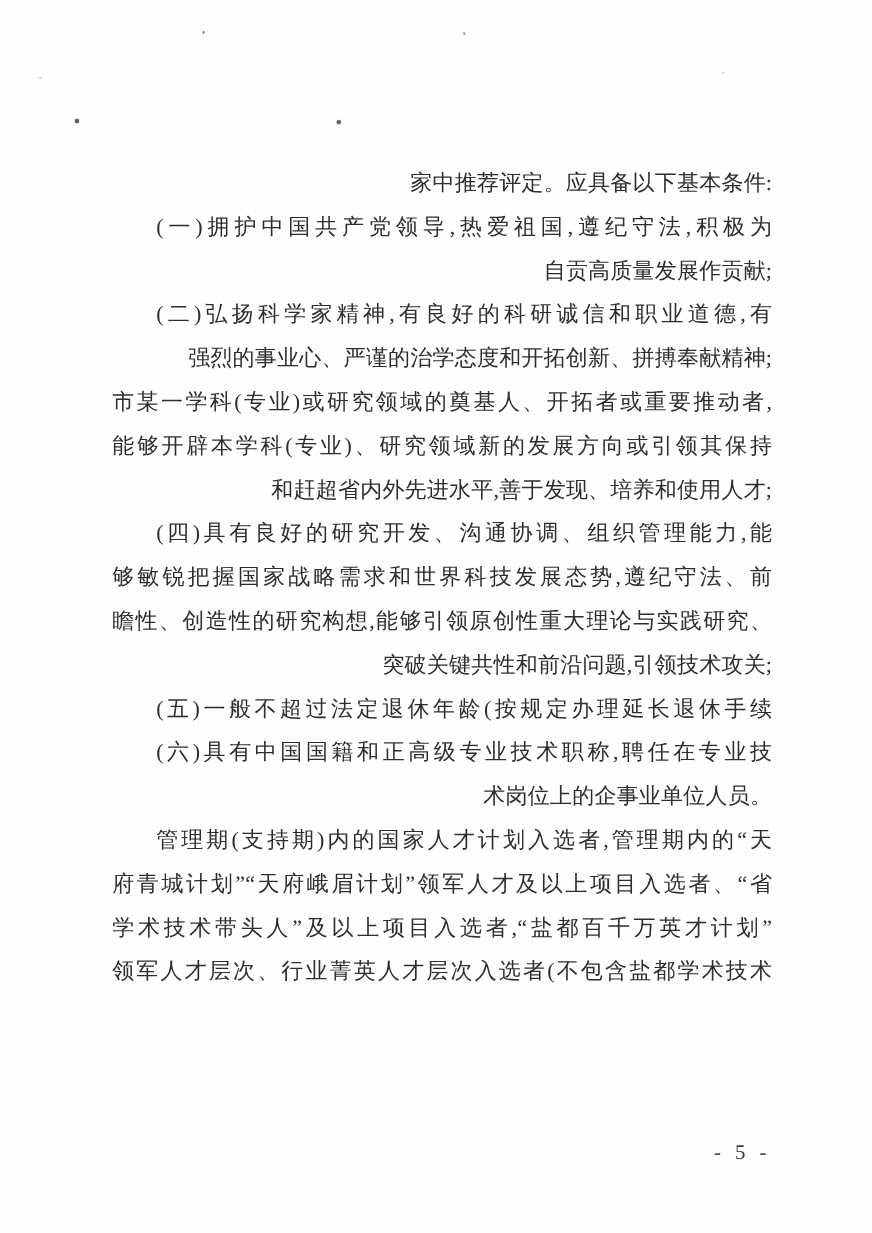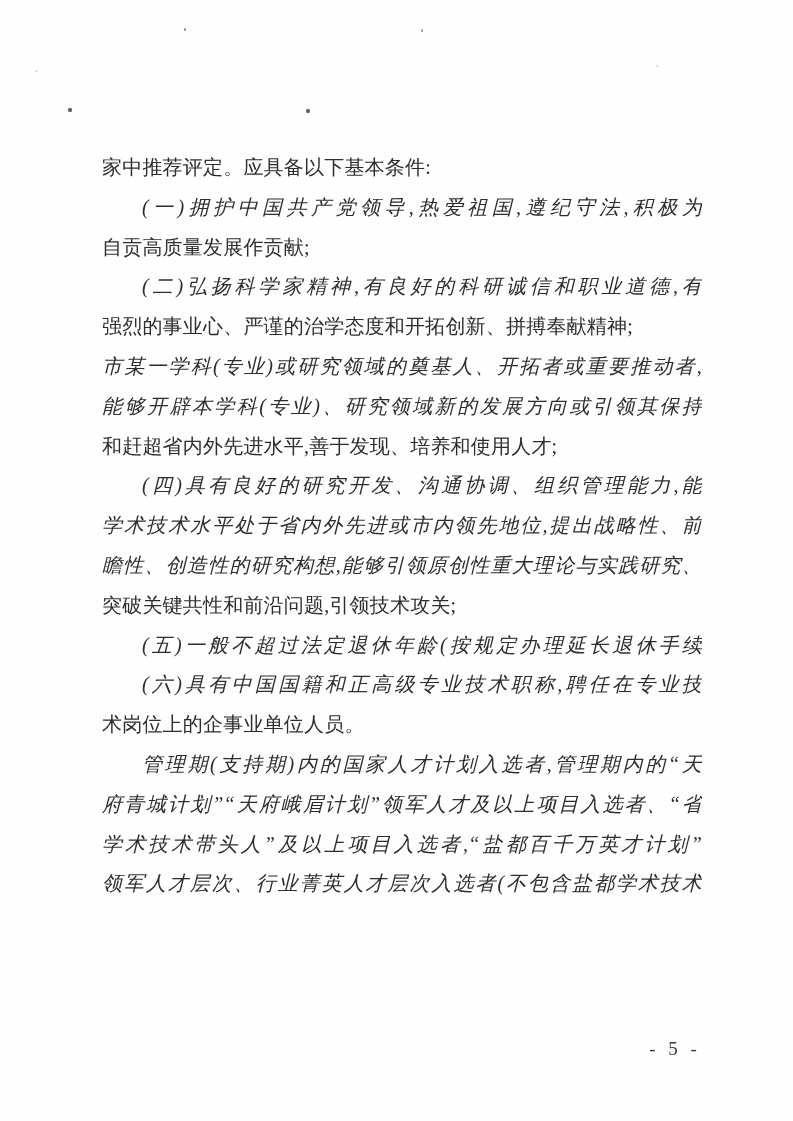--- a/index.html
+++ b/index.html
@@ -20,30 +20,29 @@
     left: 102px;
     top: 148px;
     width: 600px;
     font-size: 20px;
     line-height: 39.8px;
     color: #2d2d2d;
     letter-spacing: 0.2px;
   }
   .text-line {
     overflow: hidden;
-    text-align: left;
+    text-align: right;
   }
   .text-line.indent {
     text-indent: 2em;
   }
   .text-line.fill {
     text-align: justify;
     text-align-last: justify;
     text-justify: inter-character;
-    font-style: italic;
   }
   .page-number {
     position: absolute;
     left: 630px;
     top: 1038px;
     width: 90px;
     text-align: center;
     font-size: 19px;
     letter-spacing: 4px;
     color: #3a3a3a;
@@ -74,21 +73,21 @@
   <div class="doc-body">
     <div class="text-line">家中推荐评定。应具备以下基本条件:</div>
     <div class="text-line indent fill">(一)拥护中国共产党领导,热爱祖国,遵纪守法,积极为</div>
     <div class="text-line">自贡高质量发展作贡献;</div>
     <div class="text-line indent fill">(二)弘扬科学家精神,有良好的科研诚信和职业道德,有</div>
     <div class="text-line">强烈的事业心、严谨的治学态度和开拓创新、拼搏奉献精神;</div>
     <div class="text-line fill">市某一学科(专业)或研究领域的奠基人、开拓者或重要推动者,</div>
     <div class="text-line fill">能够开辟本学科(专业)、研究领域新的发展方向或引领其保持</div>
     <div class="text-line">和赶超省内外先进水平,善于发现、培养和使用人才;</div>
     <div class="text-line indent fill">(四)具有良好的研究开发、沟通协调、组织管理能力,能</div>
-    <div class="text-line fill">学术技术水平处于省内外先进或市内领先地位,提出战略性、前</div>
+    <div class="text-line fill">够敏锐把握国家战略需求和世界科技发展态势,遵纪守法、前</div>
     <div class="text-line fill">瞻性、创造性的研究构想,能够引领原创性重大理论与实践研究、</div>
     <div class="text-line">突破关键共性和前沿问题,引领技术攻关;</div>
     <div class="text-line indent fill">(五)一般不超过法定退休年龄(按规定办理延长退休手续</div>
     <div class="text-line indent fill">(六)具有中国国籍和正高级专业技术职称,聘任在专业技</div>
     <div class="text-line">术岗位上的企事业单位人员。</div>
     <div class="text-line indent fill">管理期(支持期)内的国家人才计划入选者,管理期内的“天</div>
     <div class="text-line fill">府青城计划”“天府峨眉计划”领军人才及以上项目入选者、“省</div>
     <div class="text-line fill">学术技术带头人”及以上项目入选者,“盐都百千万英才计划”</div>
     <div class="text-line fill">领军人才层次、行业菁英人才层次入选者(不包含盐都学术技术</div>
   </div>

